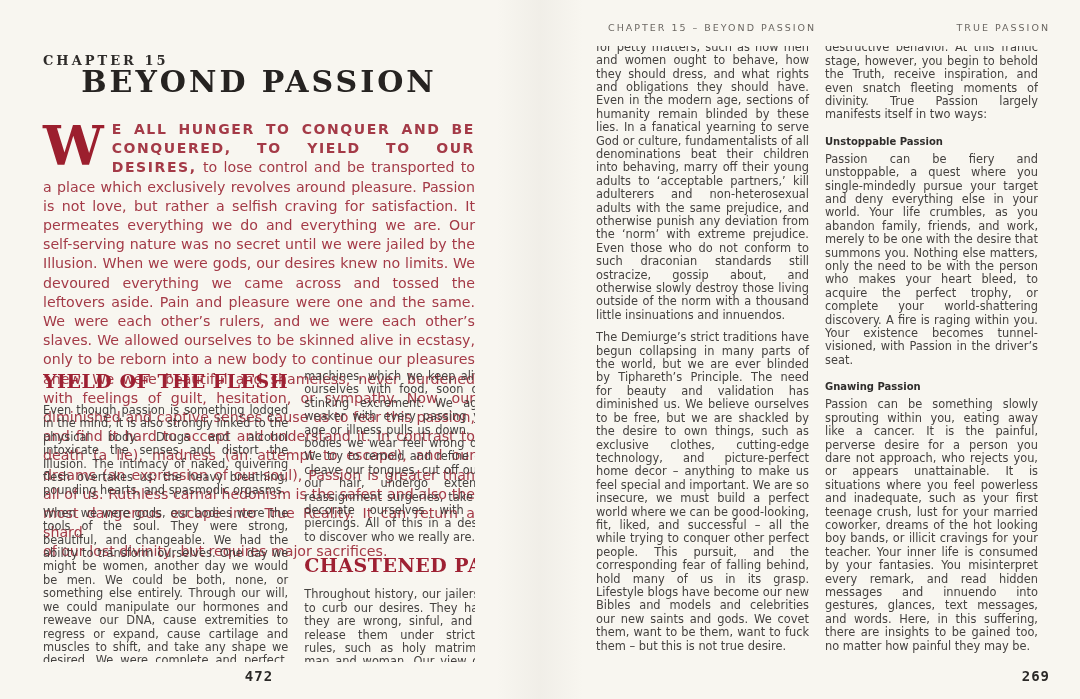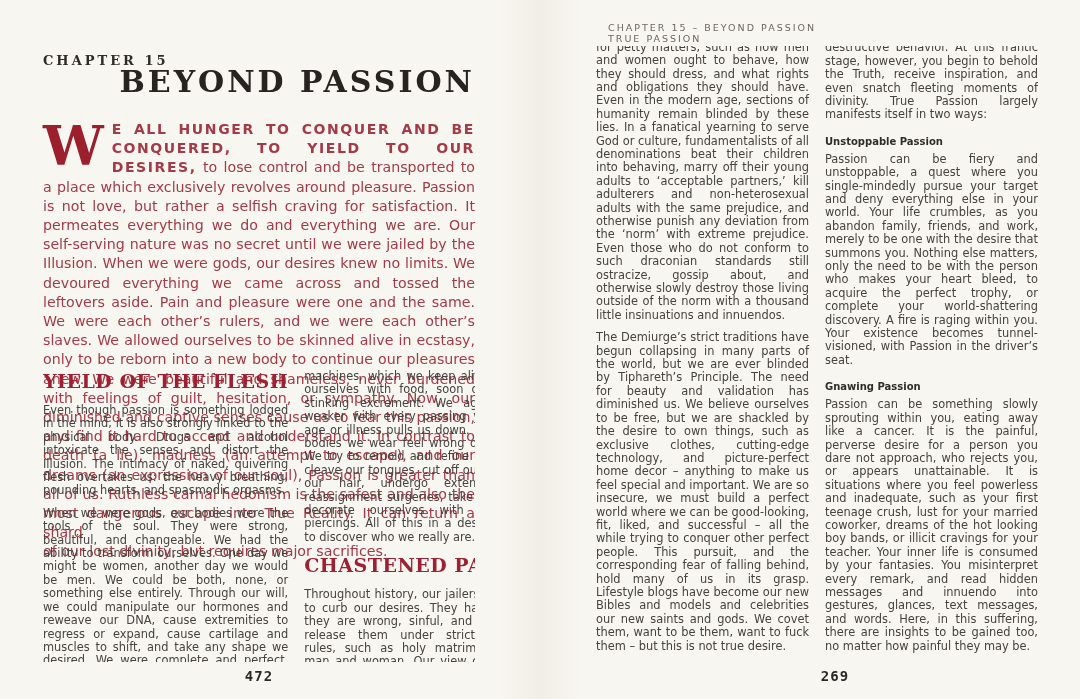--- a/index.html
+++ b/index.html
@@ -25,21 +25,21 @@
     position: absolute; top: 53px; left: 43px; width: 432px;
     text-align: left;
     font-family: "DejaVu Serif", serif;
     font-weight: 700;
     font-size: 13px;
     letter-spacing: 3px;
     color: #2e2b29;
   }
   .chapter-title {
     position: absolute; top: 64px; left: 43px; width: 432px;
-    text-align: right;
+    text-align: center;
     font-family: "DejaVu Serif", serif;
     font-weight: 700;
     font-size: 30px;
     letter-spacing: 3px;
     color: #262321;
     white-space: nowrap;
   }
   .intro {
     position: absolute; top: 120px; left: 43px; width: 432px;
     color: #a43a47;
@@ -105,33 +105,32 @@
     text-align: left;
     margin: 14px 0 6px;
   }
   
   .running-header {
     position: absolute; top: 22px; left: 47px; width: 442px;
     display: flex; justify-content: space-between;
     font-size: 9.5px;
     letter-spacing: 2px;
     color: #6b6762;
-    flex-direction: column;
   }
   
   .folio {
     position: absolute; bottom: 15px;
     font-family: "DejaVu Sans Mono", monospace;
     font-weight: 700;
     font-size: 14px;
     color: #2b2927;
     letter-spacing: 1px;
   }
   .folio-left  { left: 43px;  width: 432px; text-align: center; }
-  .folio-right { left: 53px;  width: 442px; text-align: center; }
+  .folio-right { left: 47px;  width: 442px; text-align: right; }
 </style>
 </head>
 <body>
 
 <div id="spread">
 
   <div class="page-left">
     <div class="chapter-label">CHAPTER 15</div>
     <div class="chapter-title">BEYOND PASSION</div>
 

